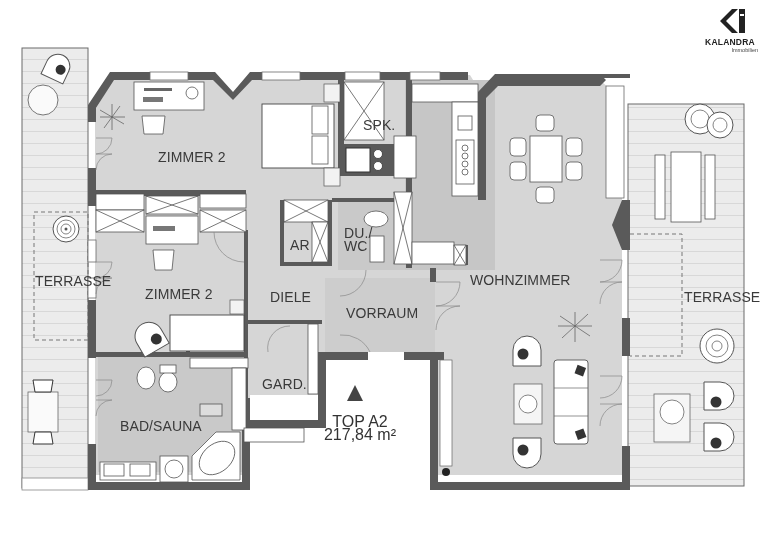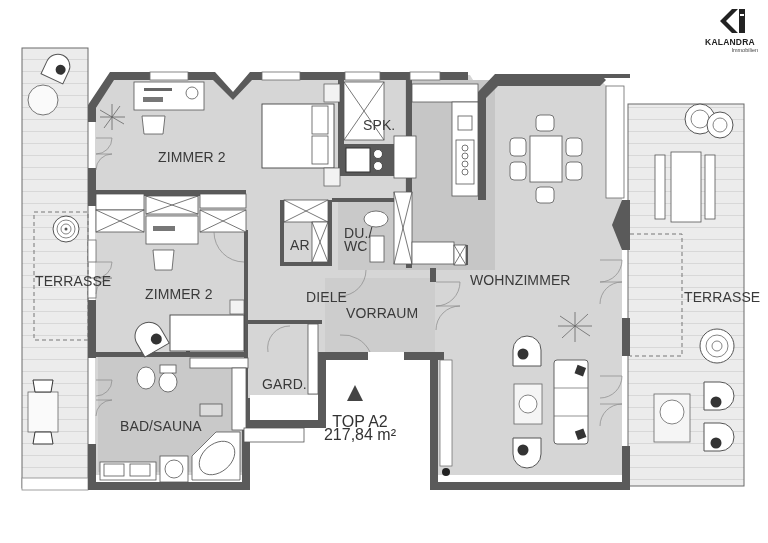--- a/index.html
+++ b/index.html
@@ -335,21 +335,21 @@
   <div class="logo-name">KALANDRA</div>
   <div class="logo-sub">Immobilien</div>
 </div>
 
 <div class="lbl" style="left:158px;top:149px;">ZIMMER 2</div>
 <div class="lbl" style="left:145px;top:286px;">ZIMMER 2</div>
 <div class="lbl" style="left:363px;top:117px;">SPK.</div>
 <div class="lbl" style="left:344px;top:225px;">DU./</div>
 <div class="lbl" style="left:344px;top:238px;text-align:center;">WC</div>
 <div class="lbl" style="left:290px;top:237px;">AR</div>
-<div class="lbl" style="left:270px;top:289px;margin-left:36px;">DIELE</div>
+<div class="lbl" style="left:270px;top:289px;">DIELE</div>
 <div class="lbl" style="left:346px;top:305px;">VORRAUM</div>
 <div class="lbl" style="left:262px;top:376px;">GARD.</div>
 <div class="lbl" style="left:120px;top:418px;">BAD/SAUNA</div>
 <div class="lbl" style="left:470px;top:272px;">WOHNZIMMER</div>
 <div class="lbl" style="left:35px;top:273px;">TERRASSE</div>
 <div class="lbl" style="left:684px;top:289px;">TERRASSE</div>
 
 <div class="top-label">
   <div>TOP A2</div>
   <div>217,84 m²</div>

